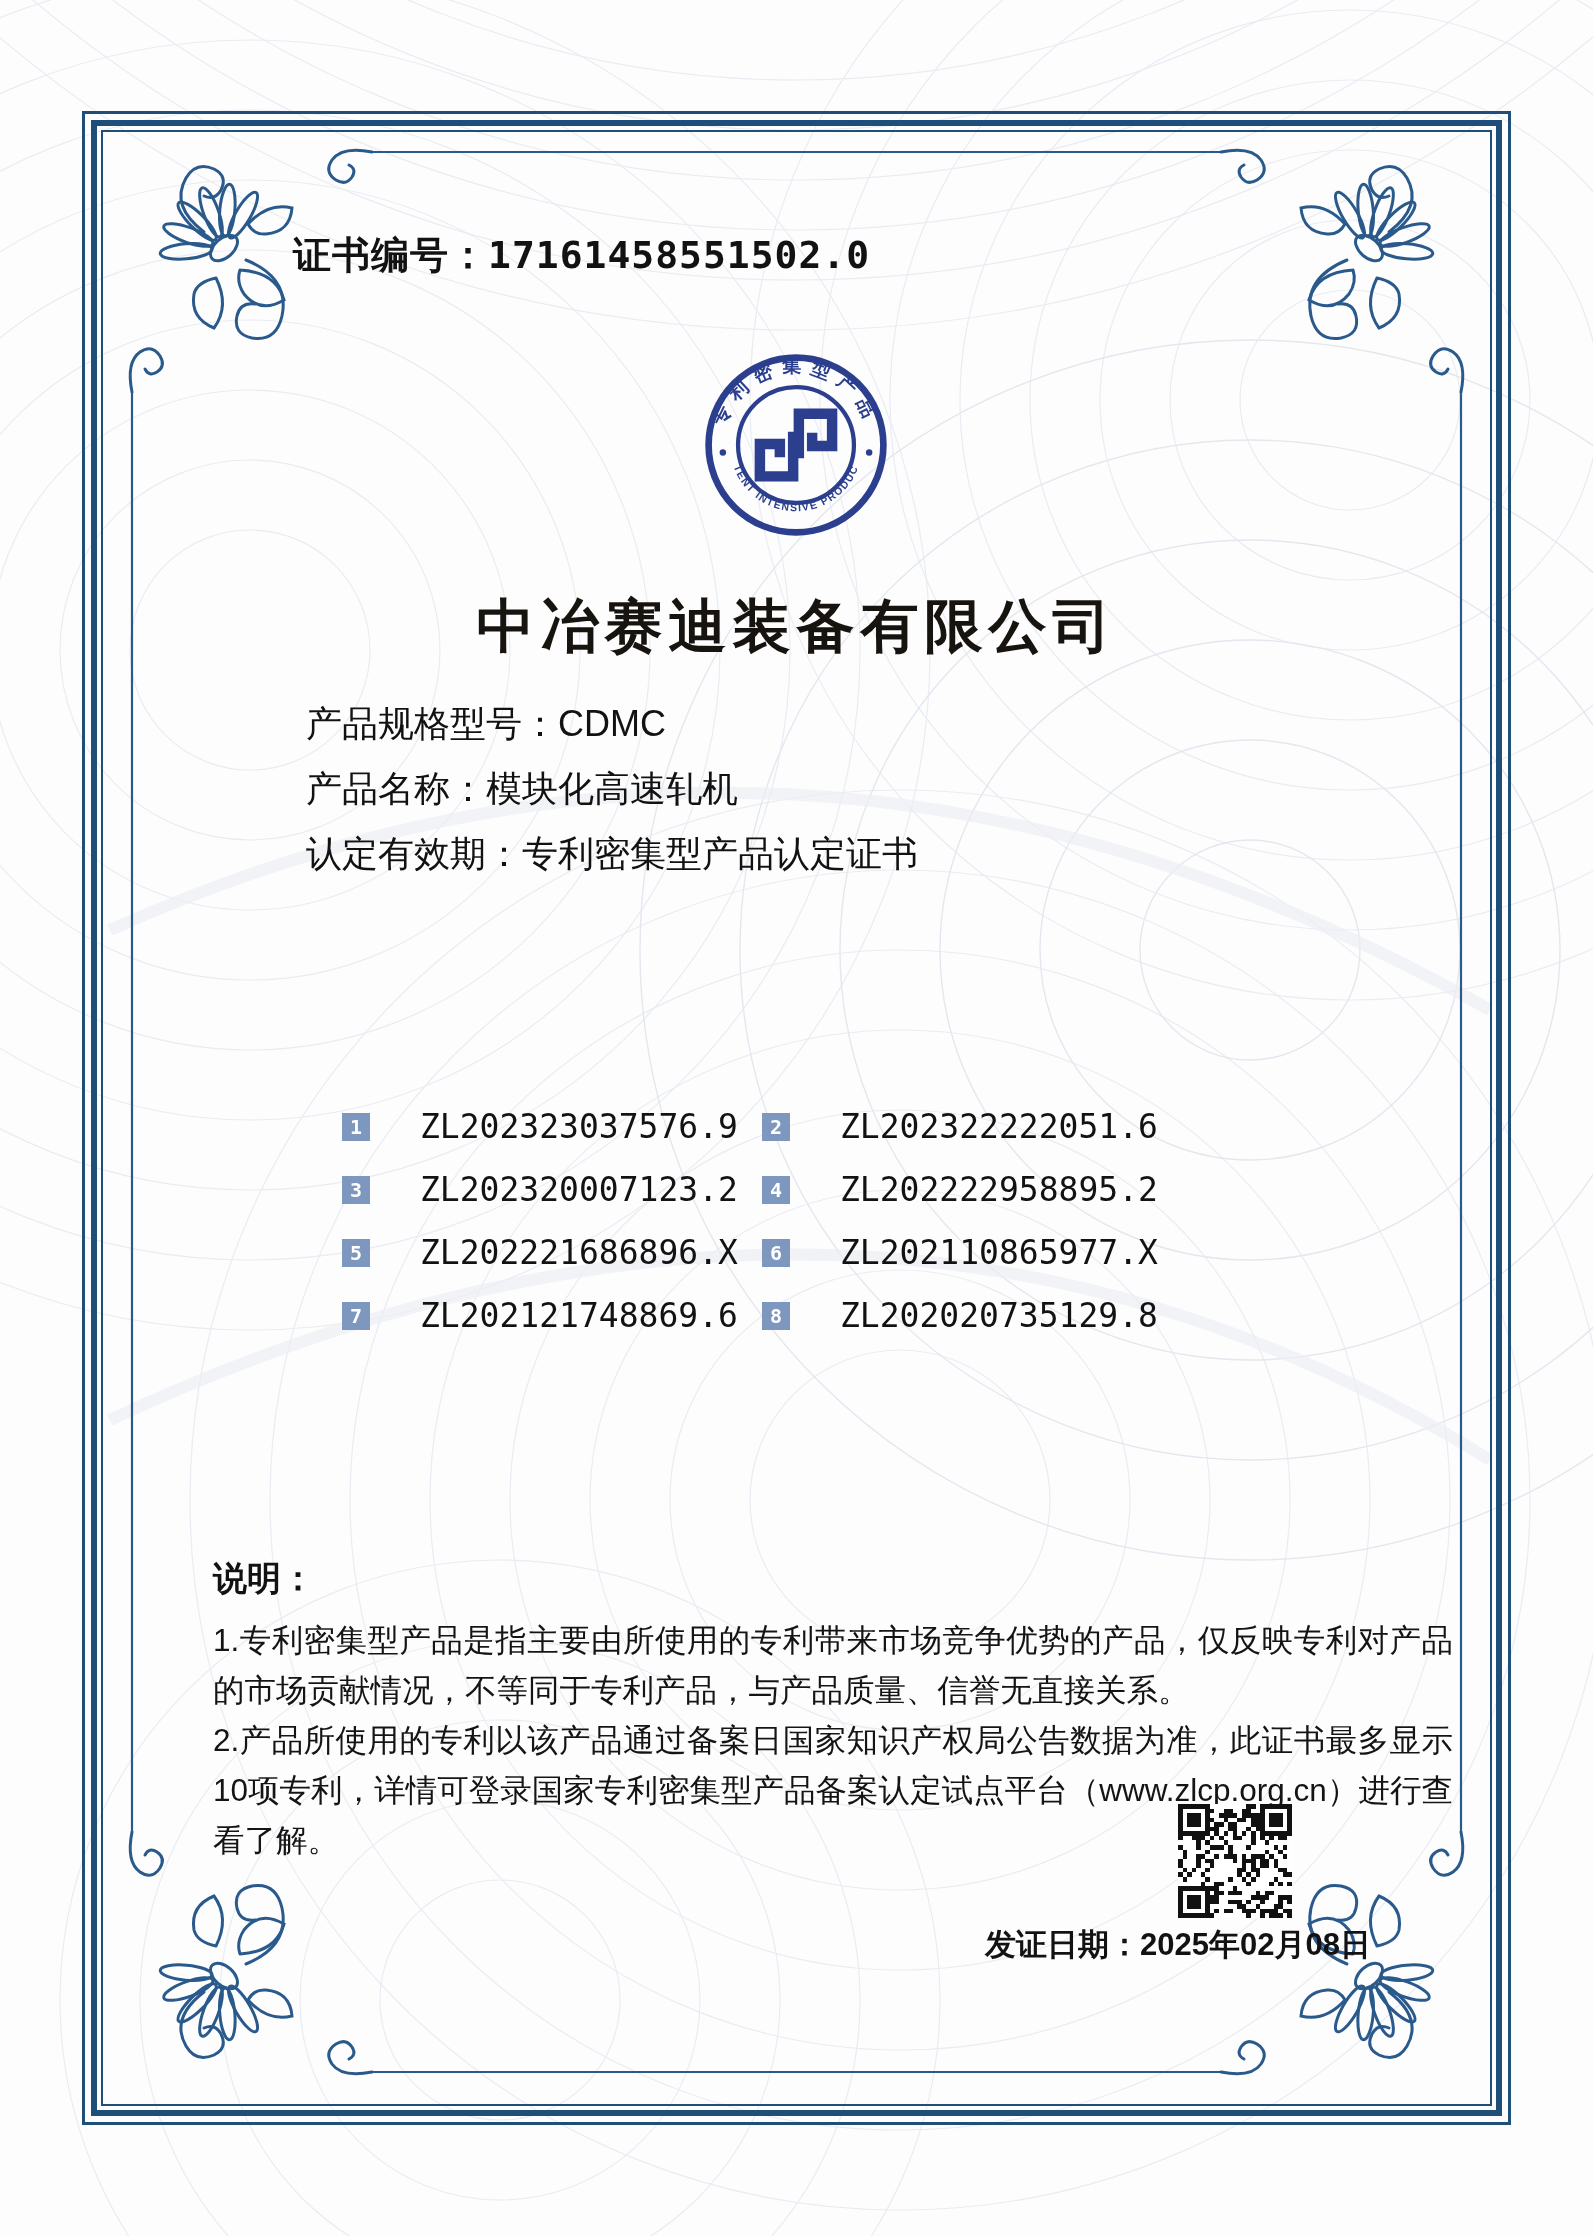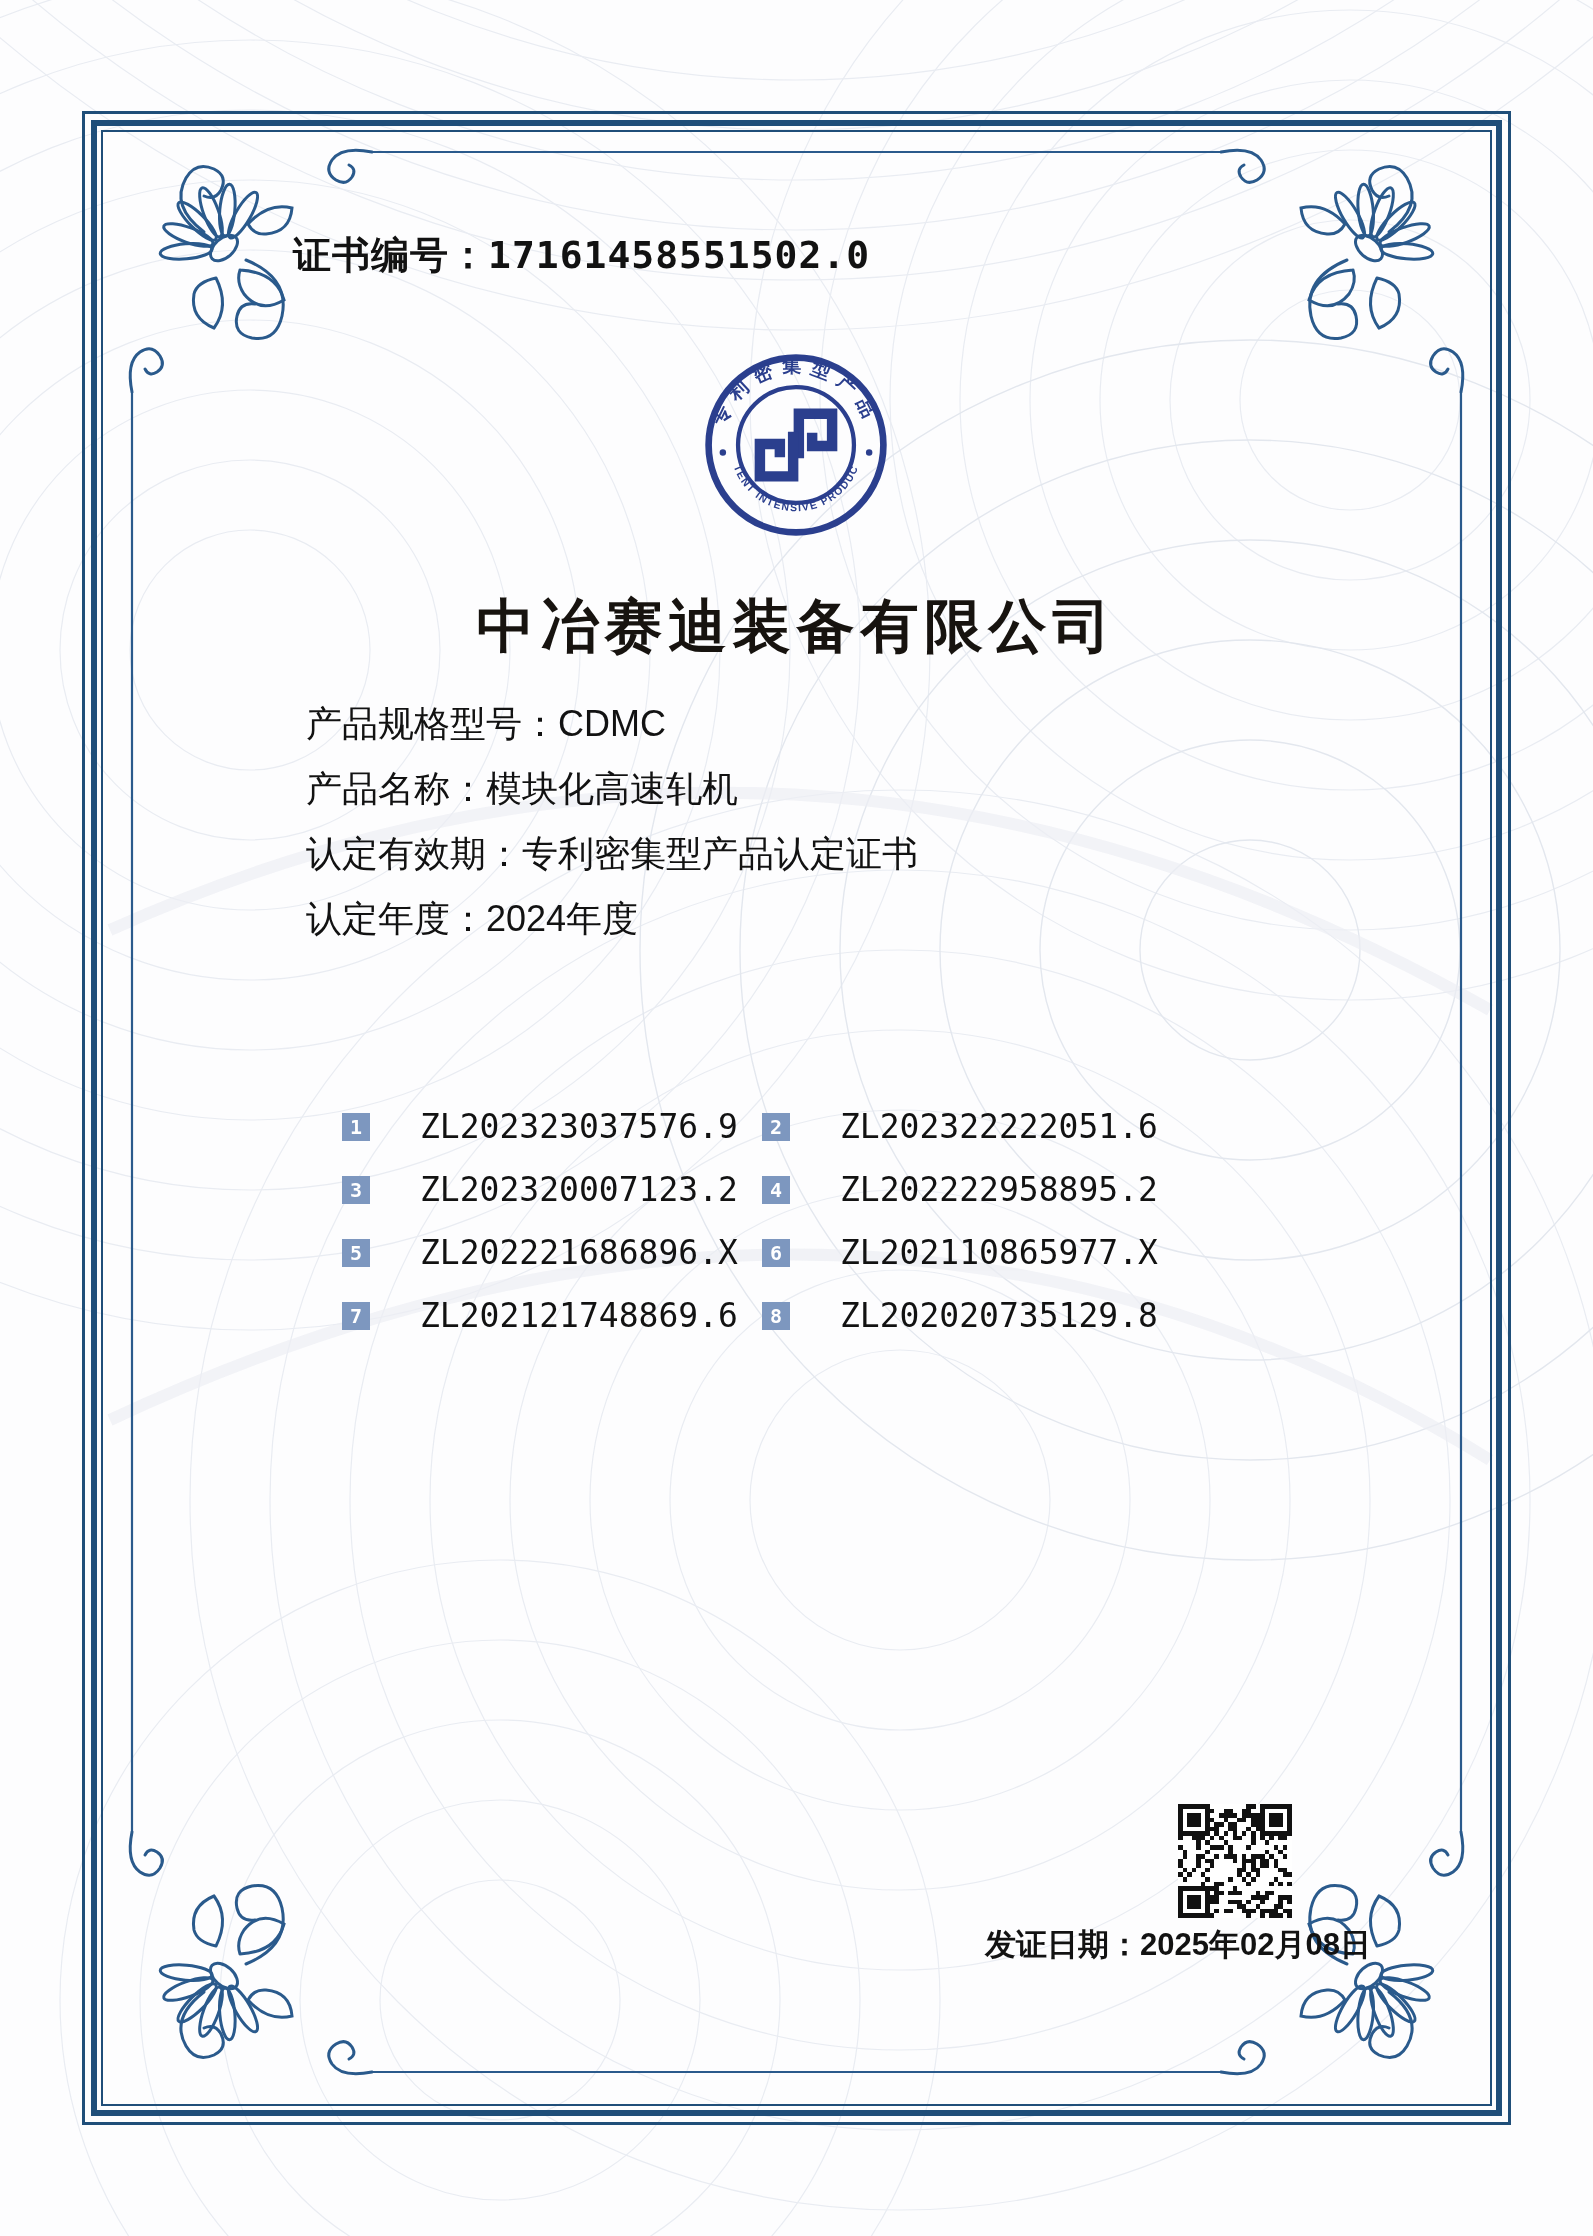--- a/index.html
+++ b/index.html
@@ -161,21 +161,20 @@
       </g>
     </svg>
   </div>
 
   <h1 class="title">中冶赛迪装备有限公司</h1>
 
   <div class="fields">
     <div class="field"><span>产品规格型号：</span><span>CDMC</span></div>
     <div class="field"><span>产品名称：</span><span>模块化高速轧机</span></div>
     <div class="field"><span>认定有效期：</span><span>专利密集型产品认定证书</span></div>
-    <div class="field"><span>认定年度：</span><span>2024年度</span></div>
   </div>
 
   <div class="patents">
     <div class="patent">
         <span class="badge">1</span>
         <span class="pnum">ZL202323037576.9</span>
       </div>
     <div class="patent">
         <span class="badge">2</span>
         <span class="pnum">ZL202322222051.6</span>
@@ -199,20 +198,25 @@
     <div class="patent">
         <span class="badge">7</span>
         <span class="pnum">ZL202121748869.6</span>
       </div>
     <div class="patent">
         <span class="badge">8</span>
         <span class="pnum">ZL202020735129.8</span>
       </div>
   </div>
 
+  <div class="notes">
+    <div class="notes-h">说明：</div>
+    <p>1.专利密集型产品是指主要由所使用的专利带来市场竞争优势的产品，仅反映专利对产品的市场贡献情况，不等同于专利产品，与产品质量、信誉无直接关系。</p>
+    <p>2.产品所使用的专利以该产品通过备案日国家知识产权局公告数据为准，此证书最多显示10项专利，详情可登录国家专利密集型产品备案认定试点平台（www.zlcp.org.cn）进行查看了解。</p>
+  </div>
 
   <div class="qr">
       <div style="grid-area: 1 / 1;"></div>
       <div style="grid-area: 1 / 2;"></div>
       <div style="grid-area: 1 / 3;"></div>
       <div style="grid-area: 1 / 4;"></div>
       <div style="grid-area: 1 / 5;"></div>
       <div style="grid-area: 1 / 6;"></div>
       <div style="grid-area: 1 / 7;"></div>
       <div style="grid-area: 1 / 16;"></div>

